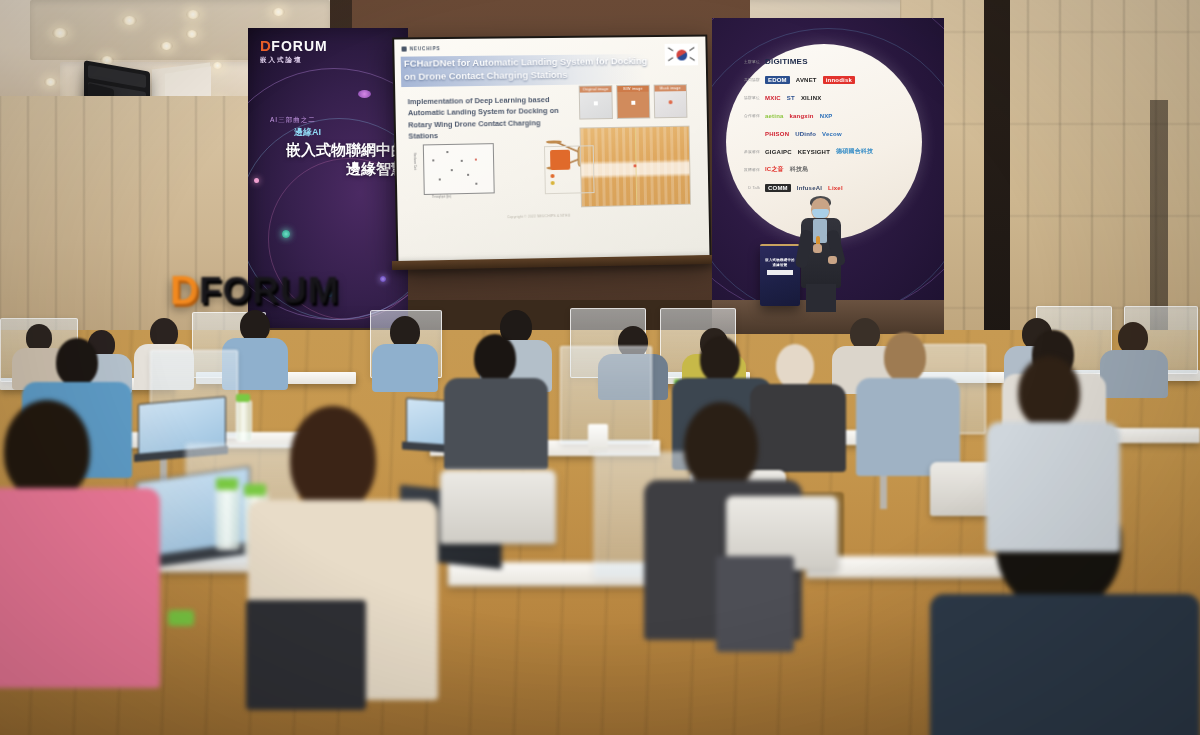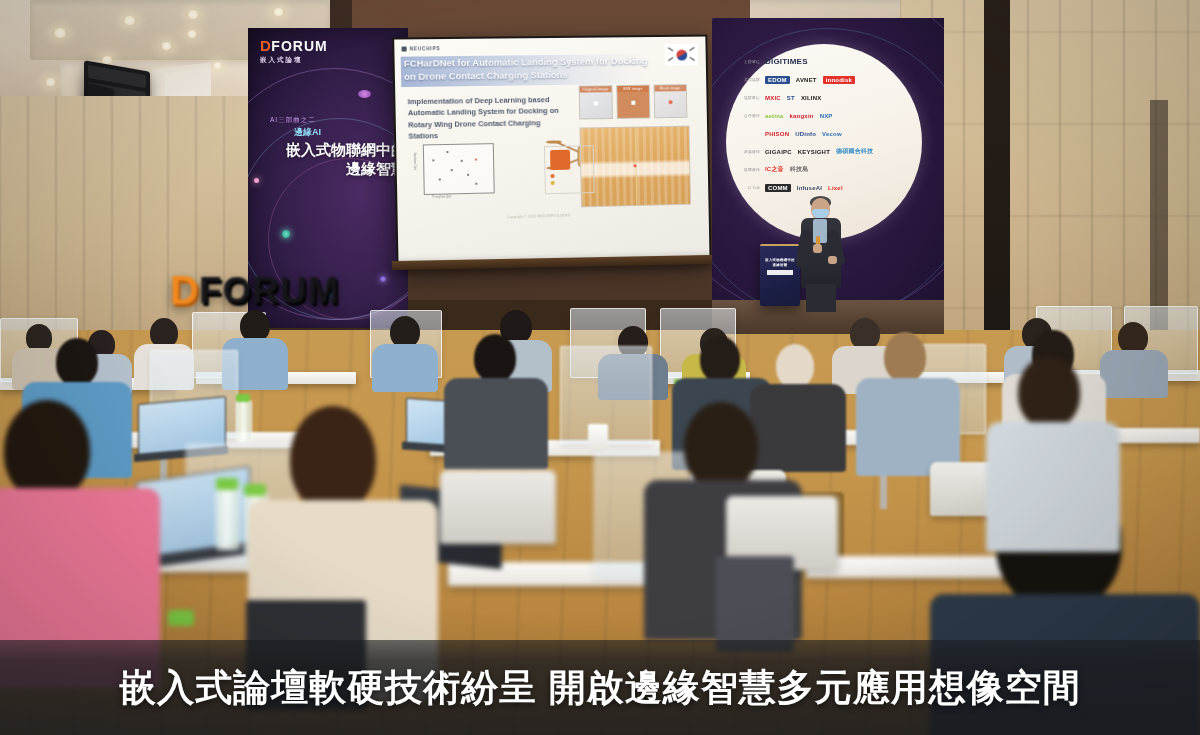--- a/index.html
+++ b/index.html
@@ -671,17 +671,14 @@
     </div>
 
     <div class="chairback" style="left:440px;top:470px;width:116px;height:74px;"></div>
     <div class="chairback" style="left:726px;top:496px;width:112px;height:74px;"></div>
     <div class="bag" style="left:716px;top:556px;width:78px;height:96px;background:#4d4e55;"></div>
     <div class="bag" style="left:246px;top:600px;width:120px;height:110px;background:#2f3035;"></div>
   </div>
 
   <div class="vignette"></div>
 
-  <div class="caption-bar">
-    <div class="caption-text">嵌入式論壇軟硬技術紛呈  開啟邊緣智慧多元應用想像空間</div>
-  </div>
 
 </div>
 
 </body></html>

